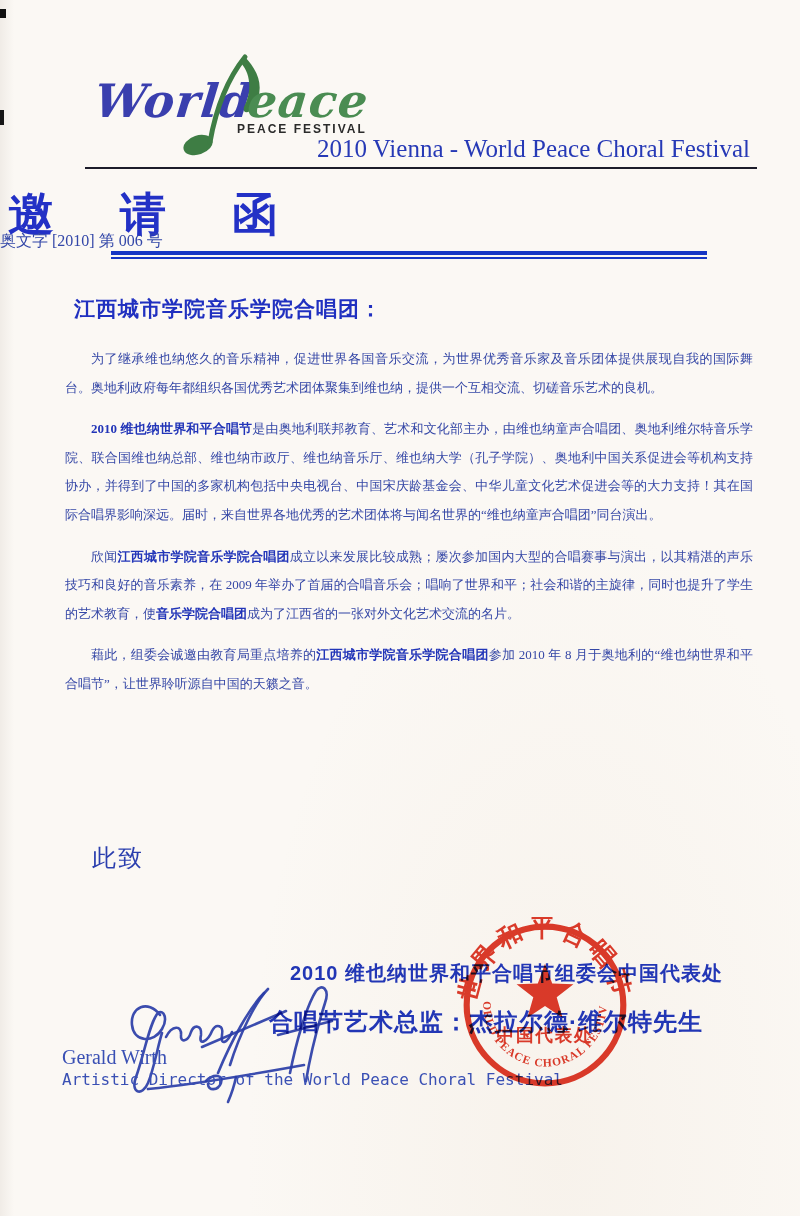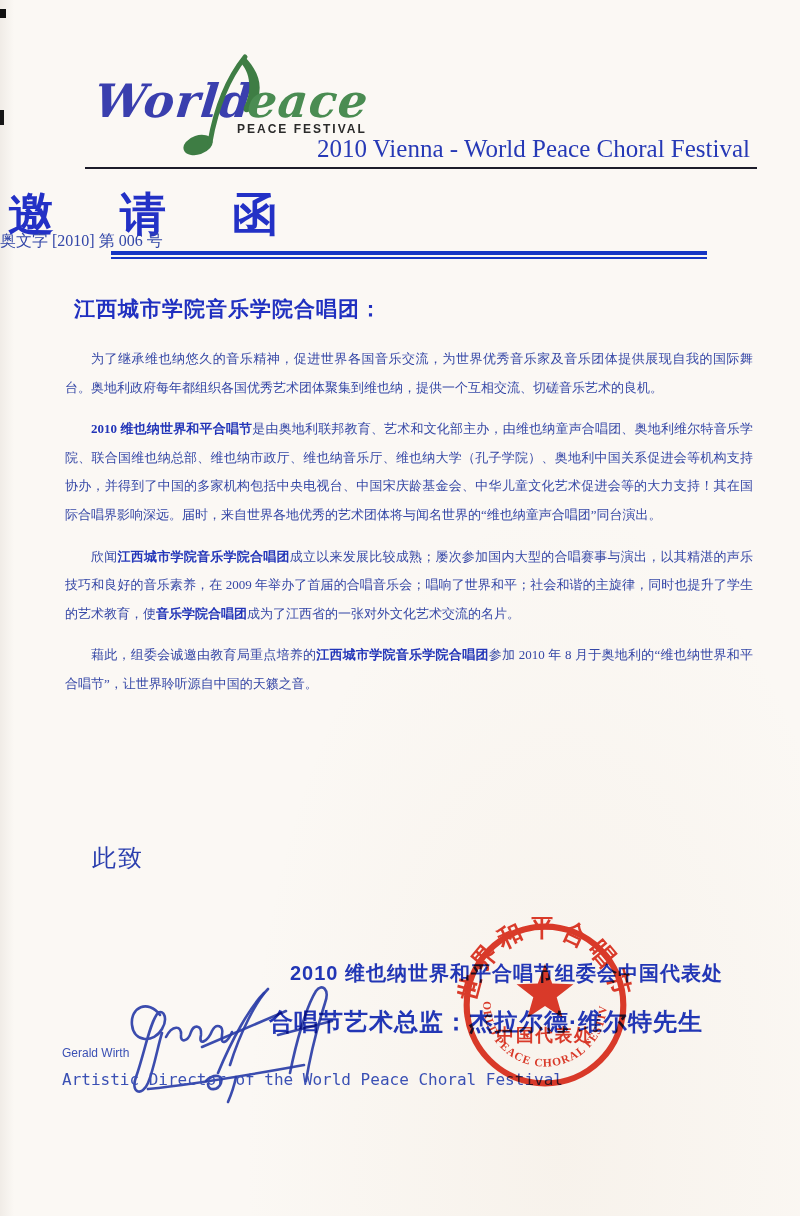--- a/index.html
+++ b/index.html
@@ -87,22 +87,22 @@
     font-size:20px;color:#2236b5;letter-spacing:1px;
   }
   .director-line{
     position:absolute;right:97px;top:1006px;
     font-family:"Liberation Sans",sans-serif;font-weight:700;
     font-size:24px;color:#2236b5;letter-spacing:1px;
   }
 
   .typed-name{
     position:absolute;left:62px;top:1046px;
-    font-family:Liberation Sans, sans-serif;
-    font-size:12px;color:#3a50b4;
+    font-family:Liberation Serif, serif;
+    font-size:20px;color:#3a50b4;
   }
   .typed-title{
     position:absolute;left:62px;top:1070px;
     font-family:"DejaVu Sans Mono",monospace;
     font-size:16px;color:#3a50b4;
   }
 
   .signature{position:absolute;left:118px;top:985px;mix-blend-mode:multiply;}
   .signature path{stroke:#2b3fb0;stroke-width:2.6;fill:none;stroke-linecap:round;opacity:0.92;}
 

